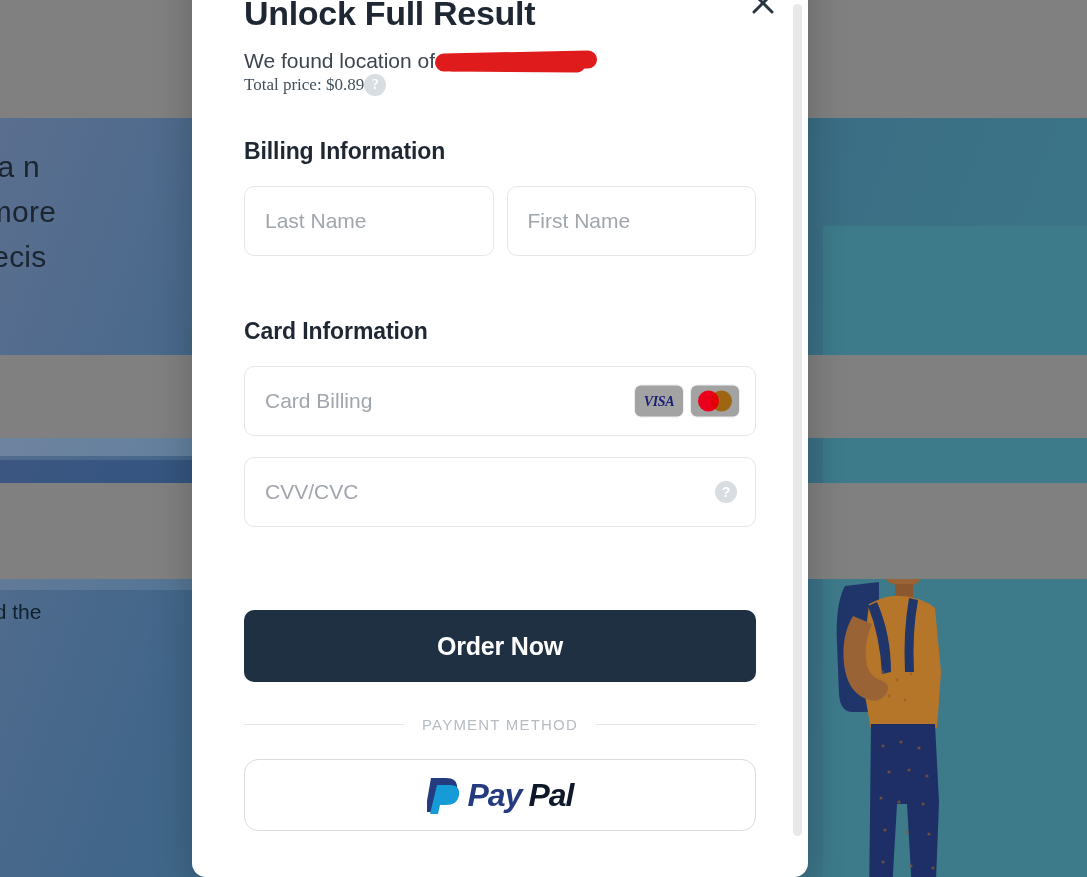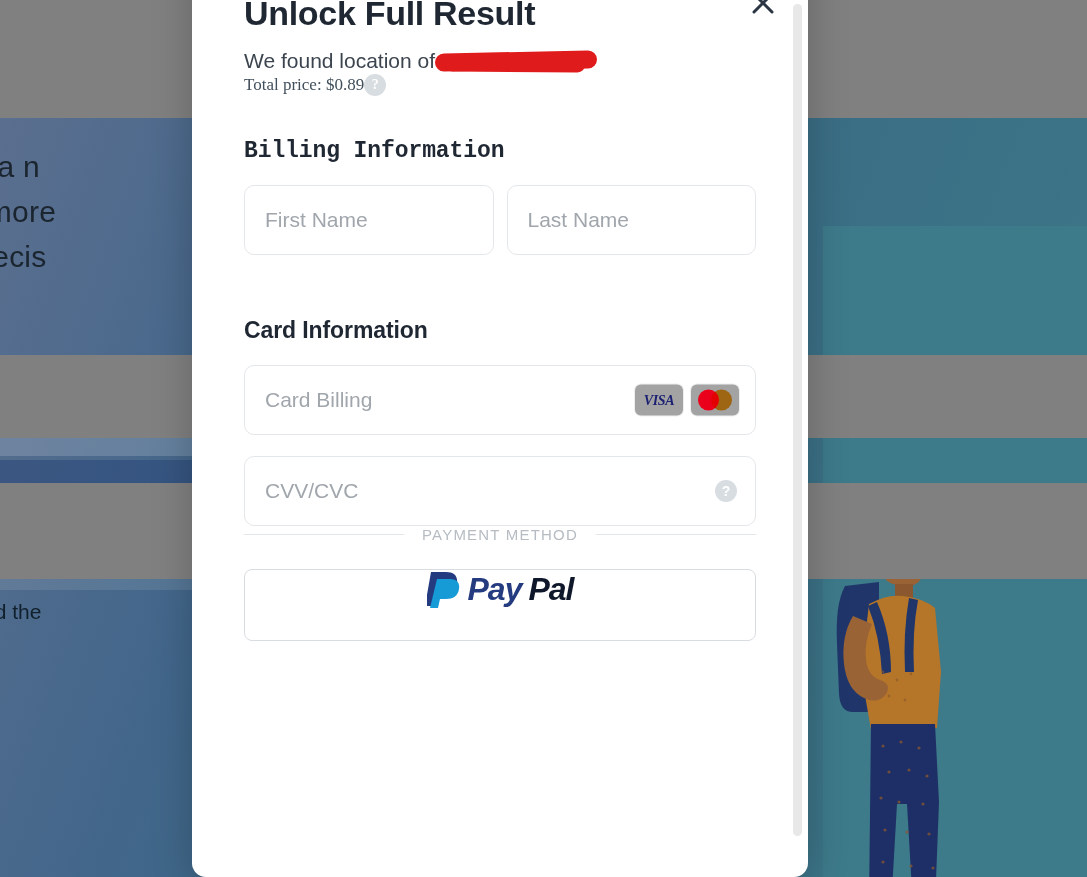--- a/index.html
+++ b/index.html
@@ -226,21 +226,21 @@
     cursor: pointer;
     flex: none;
   }
 
   .section-title {
     font-size: 23px;
     font-weight: 700;
     color: #1f2733;
     letter-spacing: -.1px;
   }
-  .sec-billing { margin-top: 42px; font-family: Liberation Mono, monospace; }
+  .sec-billing { margin-top: 42px; }
   .sec-card    { margin-top: 62px; }
 
   .field-row {
     display: flex;
     gap: 13px;
     margin-top: 21px;
   }
   .field {
     position: relative;
     flex: 1;
@@ -315,44 +315,45 @@
     background: #1f3042;
     color: #ffffff;
     font-family: "Liberation Sans", sans-serif;
     font-size: 25px;
     font-weight: 700;
     letter-spacing: -.2px;
     cursor: pointer;
   }
 
   .divider {
+    margin-top: 34px;
     display: flex;
     align-items: center;
     gap: 18px;
   }
   .divider .line {
     flex: 1;
     height: 1px;
     background: #e3e6e9;
   }
   .divider .txt {
     font-size: 15px;
     letter-spacing: 1.2px;
     color: #b6bcc2;
   }
 
   .paypal-btn {
     margin-top: 26px;
     width: 100%;
     height: 72px;
     border: 1px solid #d9dde1;
-    border-radius: 8px;
+    border-radius: 14px;
     background: #ffffff;
     display: flex;
-    align-items: flex-start;
+    align-items: center;
     justify-content: center;
     cursor: pointer;
   }
   .pp-wrap { display: flex; align-items: center; gap: 7px; }
   .pp-word {
     font-family: "Liberation Sans", sans-serif;
     font-style: italic;
     font-weight: 700;
     font-size: 32px;
     letter-spacing: -1px;
@@ -491,24 +492,24 @@
 
       <div class="price-row">
         <span>Total price: $0.89</span>
         <span class="help-dot">?</span>
       </div>
 
       <div class="section-title sec-billing">Billing Information</div>
 
       <div class="field-row">
         <div class="field">
-          <span class="ph">First Name</span>
+          <span class="ph">Last Name</span>
         </div>
         <div class="field">
-          <span class="ph">Last Name</span>
+          <span class="ph">First Name</span>
         </div>
       </div>
 
       <div class="section-title sec-card">Card Information</div>
 
       <div class="field-row">
         <div class="field wide">
           <span class="ph">Card Billing</span>
           <span class="card-marks">
             <span class="brand-chip">
@@ -524,20 +525,21 @@
         </div>
       </div>
 
       <div class="field-row">
         <div class="field">
           <span class="ph">CVV/CVC</span>
           <span class="help-dot cvc-help">?</span>
         </div>
       </div>
 
+      <button class="order-btn">Order Now</button>
 
       <div class="divider">
         <span class="line"></span>
         <span class="txt">PAYMENT METHOD</span>
         <span class="line"></span>
       </div>
 
       <div class="paypal-btn">
         <span class="pp-wrap">
           <svg width="34" height="38" viewBox="0 0 34 38">

